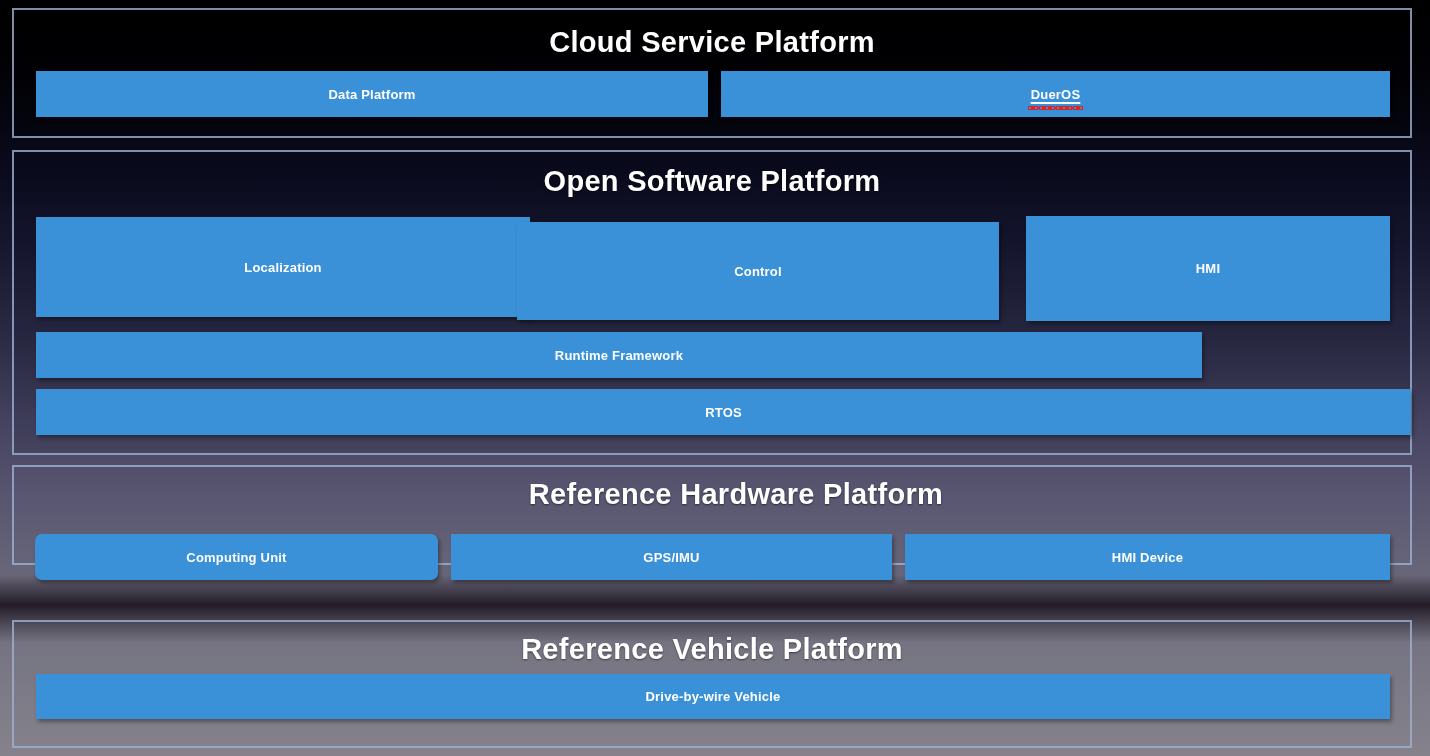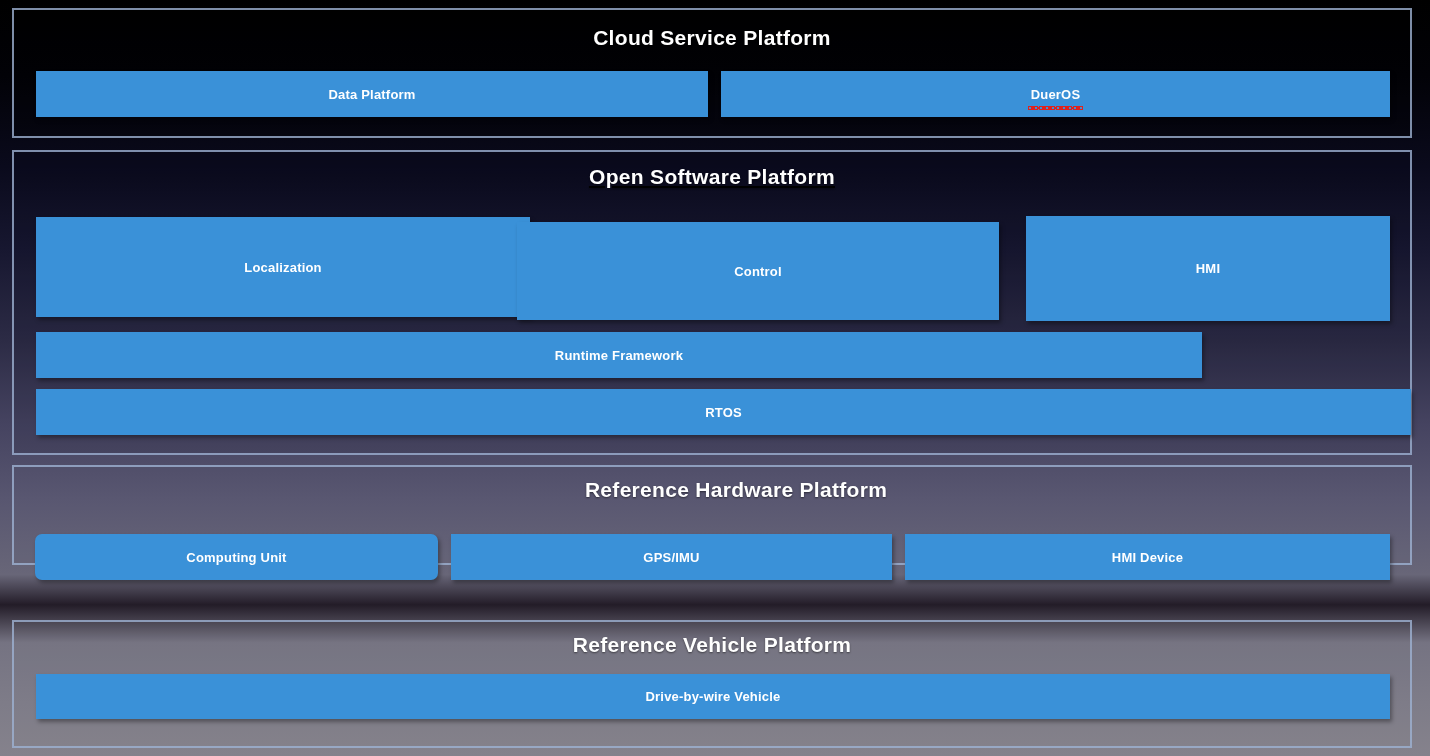--- a/index.html
+++ b/index.html
@@ -12,26 +12,26 @@
       #000000 0%, #020207 10%, #0a0a1c 22%, #171730 33%,
       #2c2b45 45%, #454360 56%, #585670 66%, #686678 76%,
       #7573 80%, #757382 85%, #7e7c88 93%, #85828c 100%);
   }
   .section {
     position:absolute; left:12px; width:1400px;
     border:2px solid rgba(158,178,210,0.8);
     box-sizing:border-box;
   }
   .sec-cloud    { top:8px;   height:130px; background:rgba(0,0,0,0.25); }
-  .sec-open     { top:150px; height:305px; background:rgba(5,5,25,0.10);text-decoration:underline; }
+  .sec-open     { top:150px; height:305px; background:rgba(5,5,25,0.10); }
   .sec-hardware { top:465px; height:100px; background:rgba(120,120,140,0.05);padding-left:48px; }
   .sec-vehicle  { top:620px; height:128px; background:rgba(130,128,145,0.05); }
 
   .section-title {
-    color:#ffffff; font-weight:bold; font-size:21px;
+    color:#ffffff; font-weight:bold; font-size:29px;
     text-align:center; letter-spacing:0.3px;
     text-shadow:0 1px 2px rgba(0,0,0,0.5);
   }
   .sec-cloud    .section-title { margin-top:16px; }
   .sec-open     .section-title { margin-top:13px; }
   .sec-hardware .section-title { margin-top:11px; }
   .sec-vehicle  .section-title { margin-top:11px; }
 
   .box {
     position:absolute;
@@ -58,20 +58,21 @@
   .box-computing-unit { left:21px;  top:67px; width:403px; height:46px;border-radius:7px; }
   .box-gps-imu        { left:437px; top:67px; width:441px; height:46px; }
   .box-hmi-device     { left:891px; top:67px; width:485px; height:46px; }
 
   
   .box-drive-by-wire  { left:22px; top:52px; width:1354px; height:45px; }
 
   
   .spell-error {
     position:relative;
+    text-decoration:underline;
     text-decoration-thickness:2px;
     text-underline-offset:3px;
   }
   .spell-error::after {
     content:"";
     position:absolute; left:-3px; right:-3px; bottom:-8px; height:4px;
     background:
       repeating-linear-gradient(45deg,  #e0231d 0 1.8px, transparent 1.8px 4px),
       repeating-linear-gradient(-45deg, #e0231d 0 1.8px, transparent 1.8px 4px);
   }

